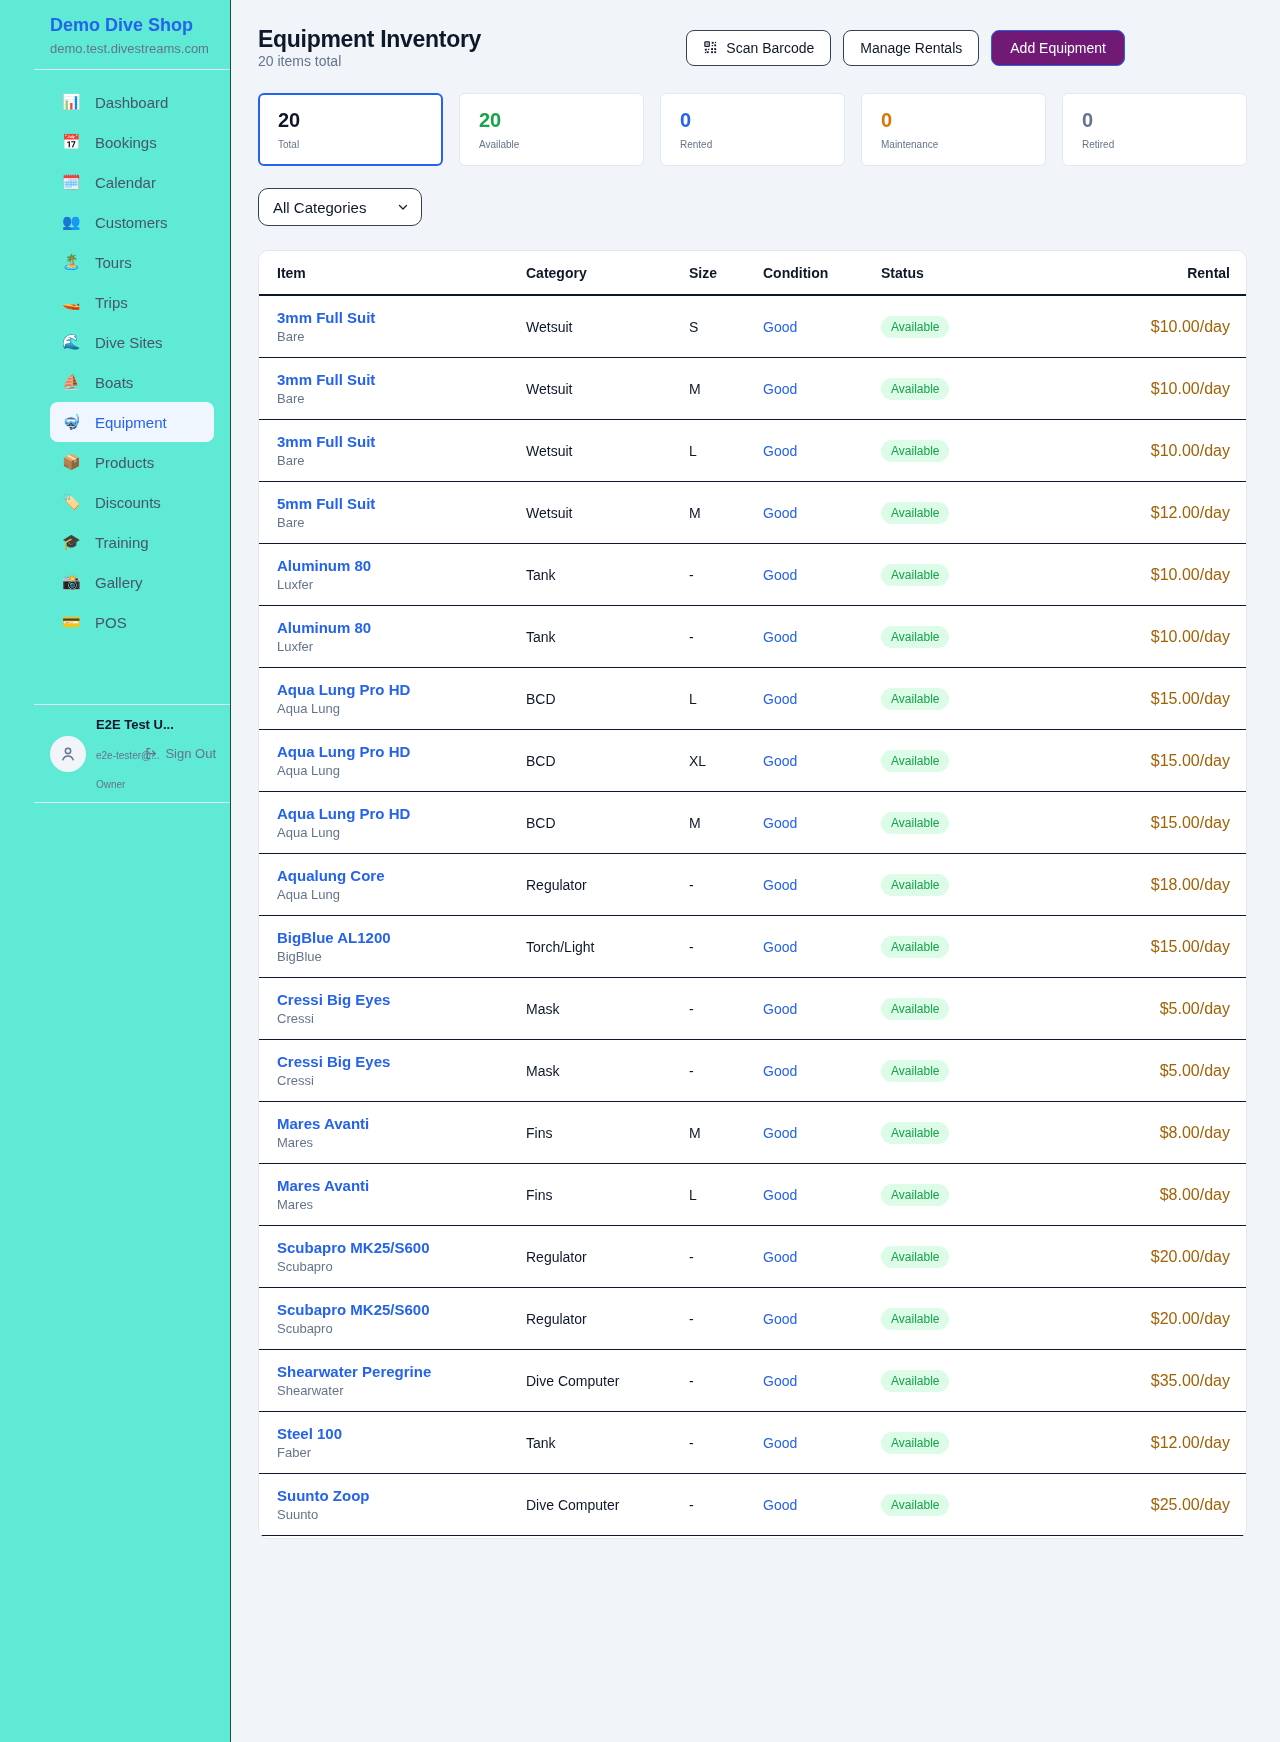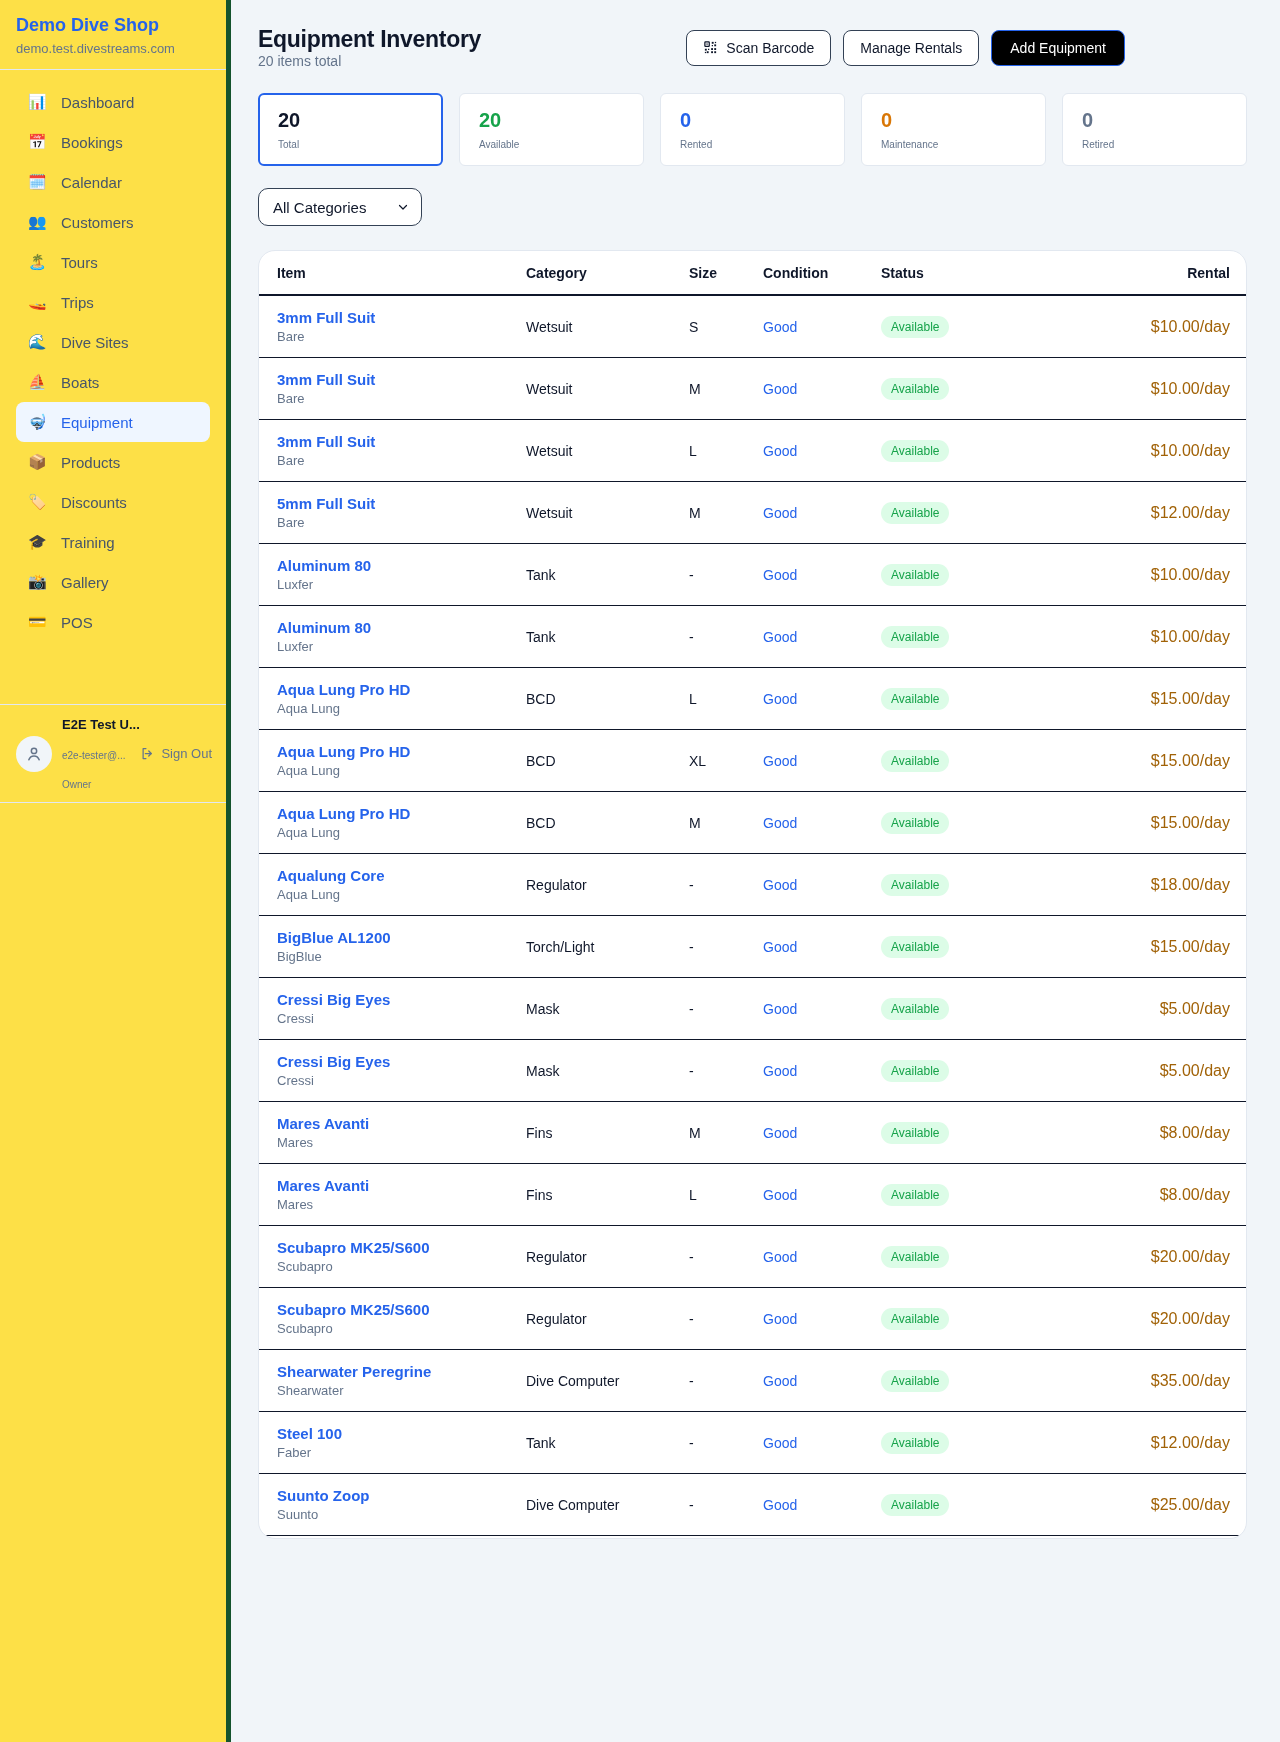--- a/index.html
+++ b/index.html
@@ -6,21 +6,21 @@
   html,body { margin:0; padding:0; }
   body {
     width:1280px; min-height:1742px;
     background:#f1f5f9;
     font-family:"Liberation Sans","DejaVu Sans",sans-serif;
     color:#0f172a;
   }
   .app { display:flex; width:1280px; min-height:1742px; align-items:stretch; }
 
   
-  .sidebar { width:231px; flex:0 0 231px; background:#fde047; border-right:5px solid #14532d; }
+  .sidebar { width:231px; flex:0 0 231px; background:#5eead4; border-right:1px solid #14532d;padding-left:34px; }
   .brand-block { padding:15px 16px 13px; border-bottom:1px solid #e2e8f0; }
   .brand { color:#2563eb; font-size:18px; font-weight:700; }
   .domain { color:#64748b; font-size:13px; margin-top:5px; }
   .nav { padding-top:12px; }
   .nav-item { display:flex; align-items:center; gap:13px; height:40px; margin:0 16px;
               padding:0 12px; border-radius:8px; color:#475569; font-size:15px; cursor:pointer; }
   .nav-item.active { background:#eff6ff; color:#2563eb; }
   .nav-icon { width:20px; display:inline-flex; justify-content:center; font-size:15px;
               font-family:"DejaVu Sans",sans-serif; }
   .user-section { margin-top:62px; border-top:1px solid #e2e8f0; border-bottom:1px solid #e2e8f0;
@@ -35,38 +35,38 @@
 
   
   main { flex:1; padding:26px 33px 80px 27px; }
   .page-header { display:flex; justify-content:space-between; align-items:center; }
   .page-title { font-size:23px; font-weight:700; letter-spacing:-0.3px; color:#0f172a; }
   .page-subtitle { font-size:14px; color:#64748b; margin-top:0; }
   .actions { display:flex; gap:12px; margin-right:122px; }
   .btn { height:36px; padding:0 16px; border-radius:8px; border:1px solid #334155; background:#fff;
          font-size:14px; font-weight:500; color:#0f172a; display:flex; align-items:center; gap:8px;
          font-family:inherit; cursor:pointer; }
-  .btn-primary { background:#000000; border:1px solid #2563eb; color:#fff; padding:0 18px; }
+  .btn-primary { background:#701a75; border:1px solid #2563eb; color:#fff; padding:0 18px; }
 
   .stats { display:flex; gap:16px; margin-top:24px; }
   .stat-card { flex:1; background:#fff; border:1px solid #e2e8f0; border-radius:6px;
                padding:15px 19px; cursor:pointer; }
   .stat-card.selected { border:2px solid #2563eb; padding:14px 18px; }
   .stat-value { font-size:20px; font-weight:700; }
   .stat-label { font-size:10px; color:#64748b; margin-top:7px; }
 
   .filter-row { display:flex; gap:18px; margin-top:22px; }
   .search-input { flex:1; height:38px; border:1px solid #334155; border-radius:10px; padding:0 15px;
                   font-size:15px; font-family:inherit; color:#0f172a; background:#fff; outline:none; }
   .search-input::placeholder { color:#64748b; }
   .category-select { width:164px; height:38px; border:1px solid #334155; border-radius:10px; background:#fff;
                      display:flex; align-items:center; justify-content:space-between; padding:0 12px 0 14px;
                      font-size:15px; font-family:inherit; color:#0f172a; cursor:pointer; }
 
-  .table-card { margin-top:24px; background:#fff; border:1px solid #e2e8f0; border-radius:17px;
+  .table-card { margin-top:24px; background:#fff; border:1px solid #e2e8f0; border-radius:10px;
                 overflow:hidden; padding-bottom:2px; }
   .thead, .trow { display:grid; grid-template-columns:249px 163px 74px 118px 180px 1fr;
                   padding:0 16px 0 18px; align-items:center; }
   .thead { height:45px; border-bottom:2px solid #0f172a; font-size:14px; font-weight:700; }
   .th-rental { text-align:right; }
   .trow { height:62px; border-bottom:1px solid #0f172a; }
   .item-name { color:#2563eb; font-weight:700; font-size:15px; cursor:pointer; }
   .item-brand { color:#64748b; font-size:13px; margin-top:3px; }
   .cell { font-size:14px; color:#0f172a; }
   .cond { font-size:14px; color:#2563eb; cursor:pointer; }

